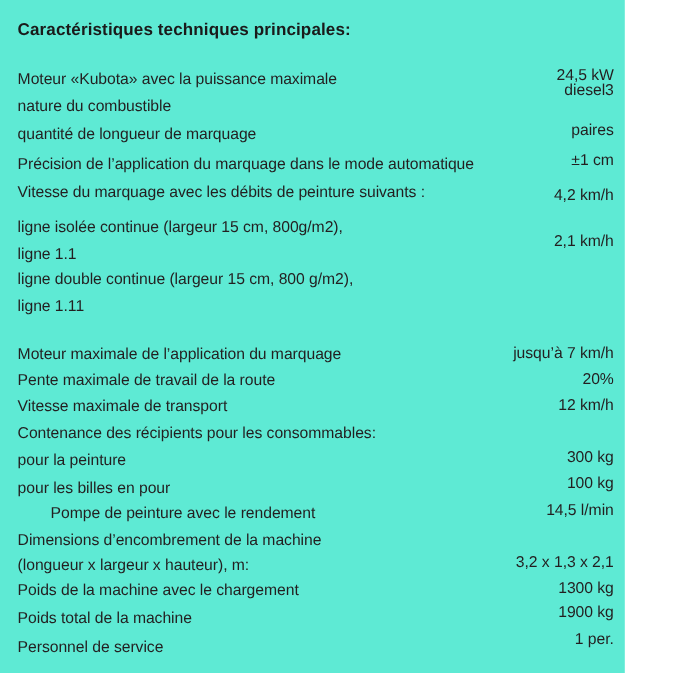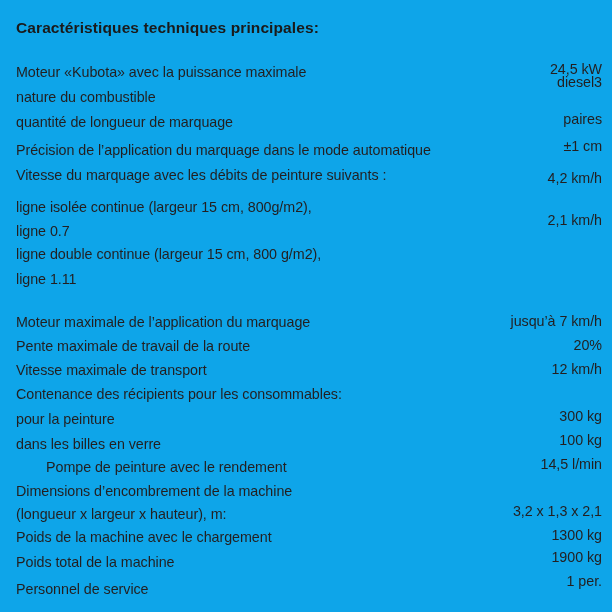--- a/index.html
+++ b/index.html
@@ -3,23 +3,23 @@
 <meta charset="utf-8">
 <title>Caractéristiques techniques principales</title>
 <style>
   html, body {
     margin: 0;
     padding: 0;
     background: #ffffff;
   }
   #page {
     position: relative;
-    width: 612px;
+    width: 568px;
     height: 612px;
-    background: #0ea5e9;
+    background: #5eead4;
     overflow: hidden;
     font-family: "Liberation Sans", sans-serif;
     color: #231f20;
     -webkit-font-smoothing: antialiased;
   }
   .title {
     position: absolute;
     left: 16px;
     top: 19px;
     font-size: 15.5px;
@@ -59,33 +59,33 @@
       <div class="label" style="top: 89px;">nature du combustible</div>
       <div class="value" style="top: 74px;">diesel3</div>
       <div class="label" style="top: 114px;">quantité de longueur de marquage</div>
       <div class="value" style="top: 111px;">paires</div>
       <div class="label" style="top: 142px;">Précision de l’application du marquage dans le mode automatique</div>
       <div class="value" style="top: 138px;">±1 cm</div>
       <div class="label" style="top: 167px;">Vitesse du marquage avec les débits de peinture suivants :</div>
       <div class="value" style="top: 170px;">4,2 km/h</div>
       <div class="label" style="top: 199px;">ligne isolée continue (largeur 15 cm, 800g/m2),</div>
       <div class="value" style="top: 212px;">2,1 km/h</div>
-      <div class="label" style="top: 223px;">ligne 0.7</div>
+      <div class="label" style="top: 223px;">ligne 1.1</div>
       <div class="label" style="top: 246px;">ligne double continue (largeur 15 cm, 800 g/m2),</div>
       <div class="label" style="top: 271px;">ligne 1.11</div>
       <div class="label" style="top: 314px;">Moteur maximale de l’application du marquage</div>
       <div class="value" style="top: 313px;">jusqu’à 7 km/h</div>
       <div class="label" style="top: 338px;">Pente maximale de travail de la route</div>
       <div class="value" style="top: 337px;">20%</div>
       <div class="label" style="top: 362px;">Vitesse maximale de transport</div>
       <div class="value" style="top: 361px;">12 km/h</div>
       <div class="label" style="top: 386px;">Contenance des récipients pour les consommables:</div>
       <div class="label" style="top: 411px;">pour la peinture</div>
       <div class="value" style="top: 408px;">300 kg</div>
-      <div class="label" style="top: 436px;">dans les billes en verre</div>
+      <div class="label" style="top: 436px;">pour les billes en pour</div>
       <div class="value" style="top: 432px;">100 kg</div>
       <div class="label" style="top: 459px; margin-left: 30px;">Pompe de peinture avec le rendement</div>
       <div class="value" style="top: 456px;">14,5 l/min</div>
       <div class="label" style="top: 483px;">Dimensions d’encombrement de la machine</div>
       <div class="label" style="top: 506px;">(longueur x largeur x hauteur), m:</div>
       <div class="value" style="top: 503px;">3,2 x 1,3 x 2,1</div>
       <div class="label" style="top: 529px;">Poids de la machine avec le chargement</div>
       <div class="value" style="top: 527px;">1300 kg</div>
       <div class="label" style="top: 554px;">Poids total de la machine</div>
       <div class="value" style="top: 549px;">1900 kg</div>

